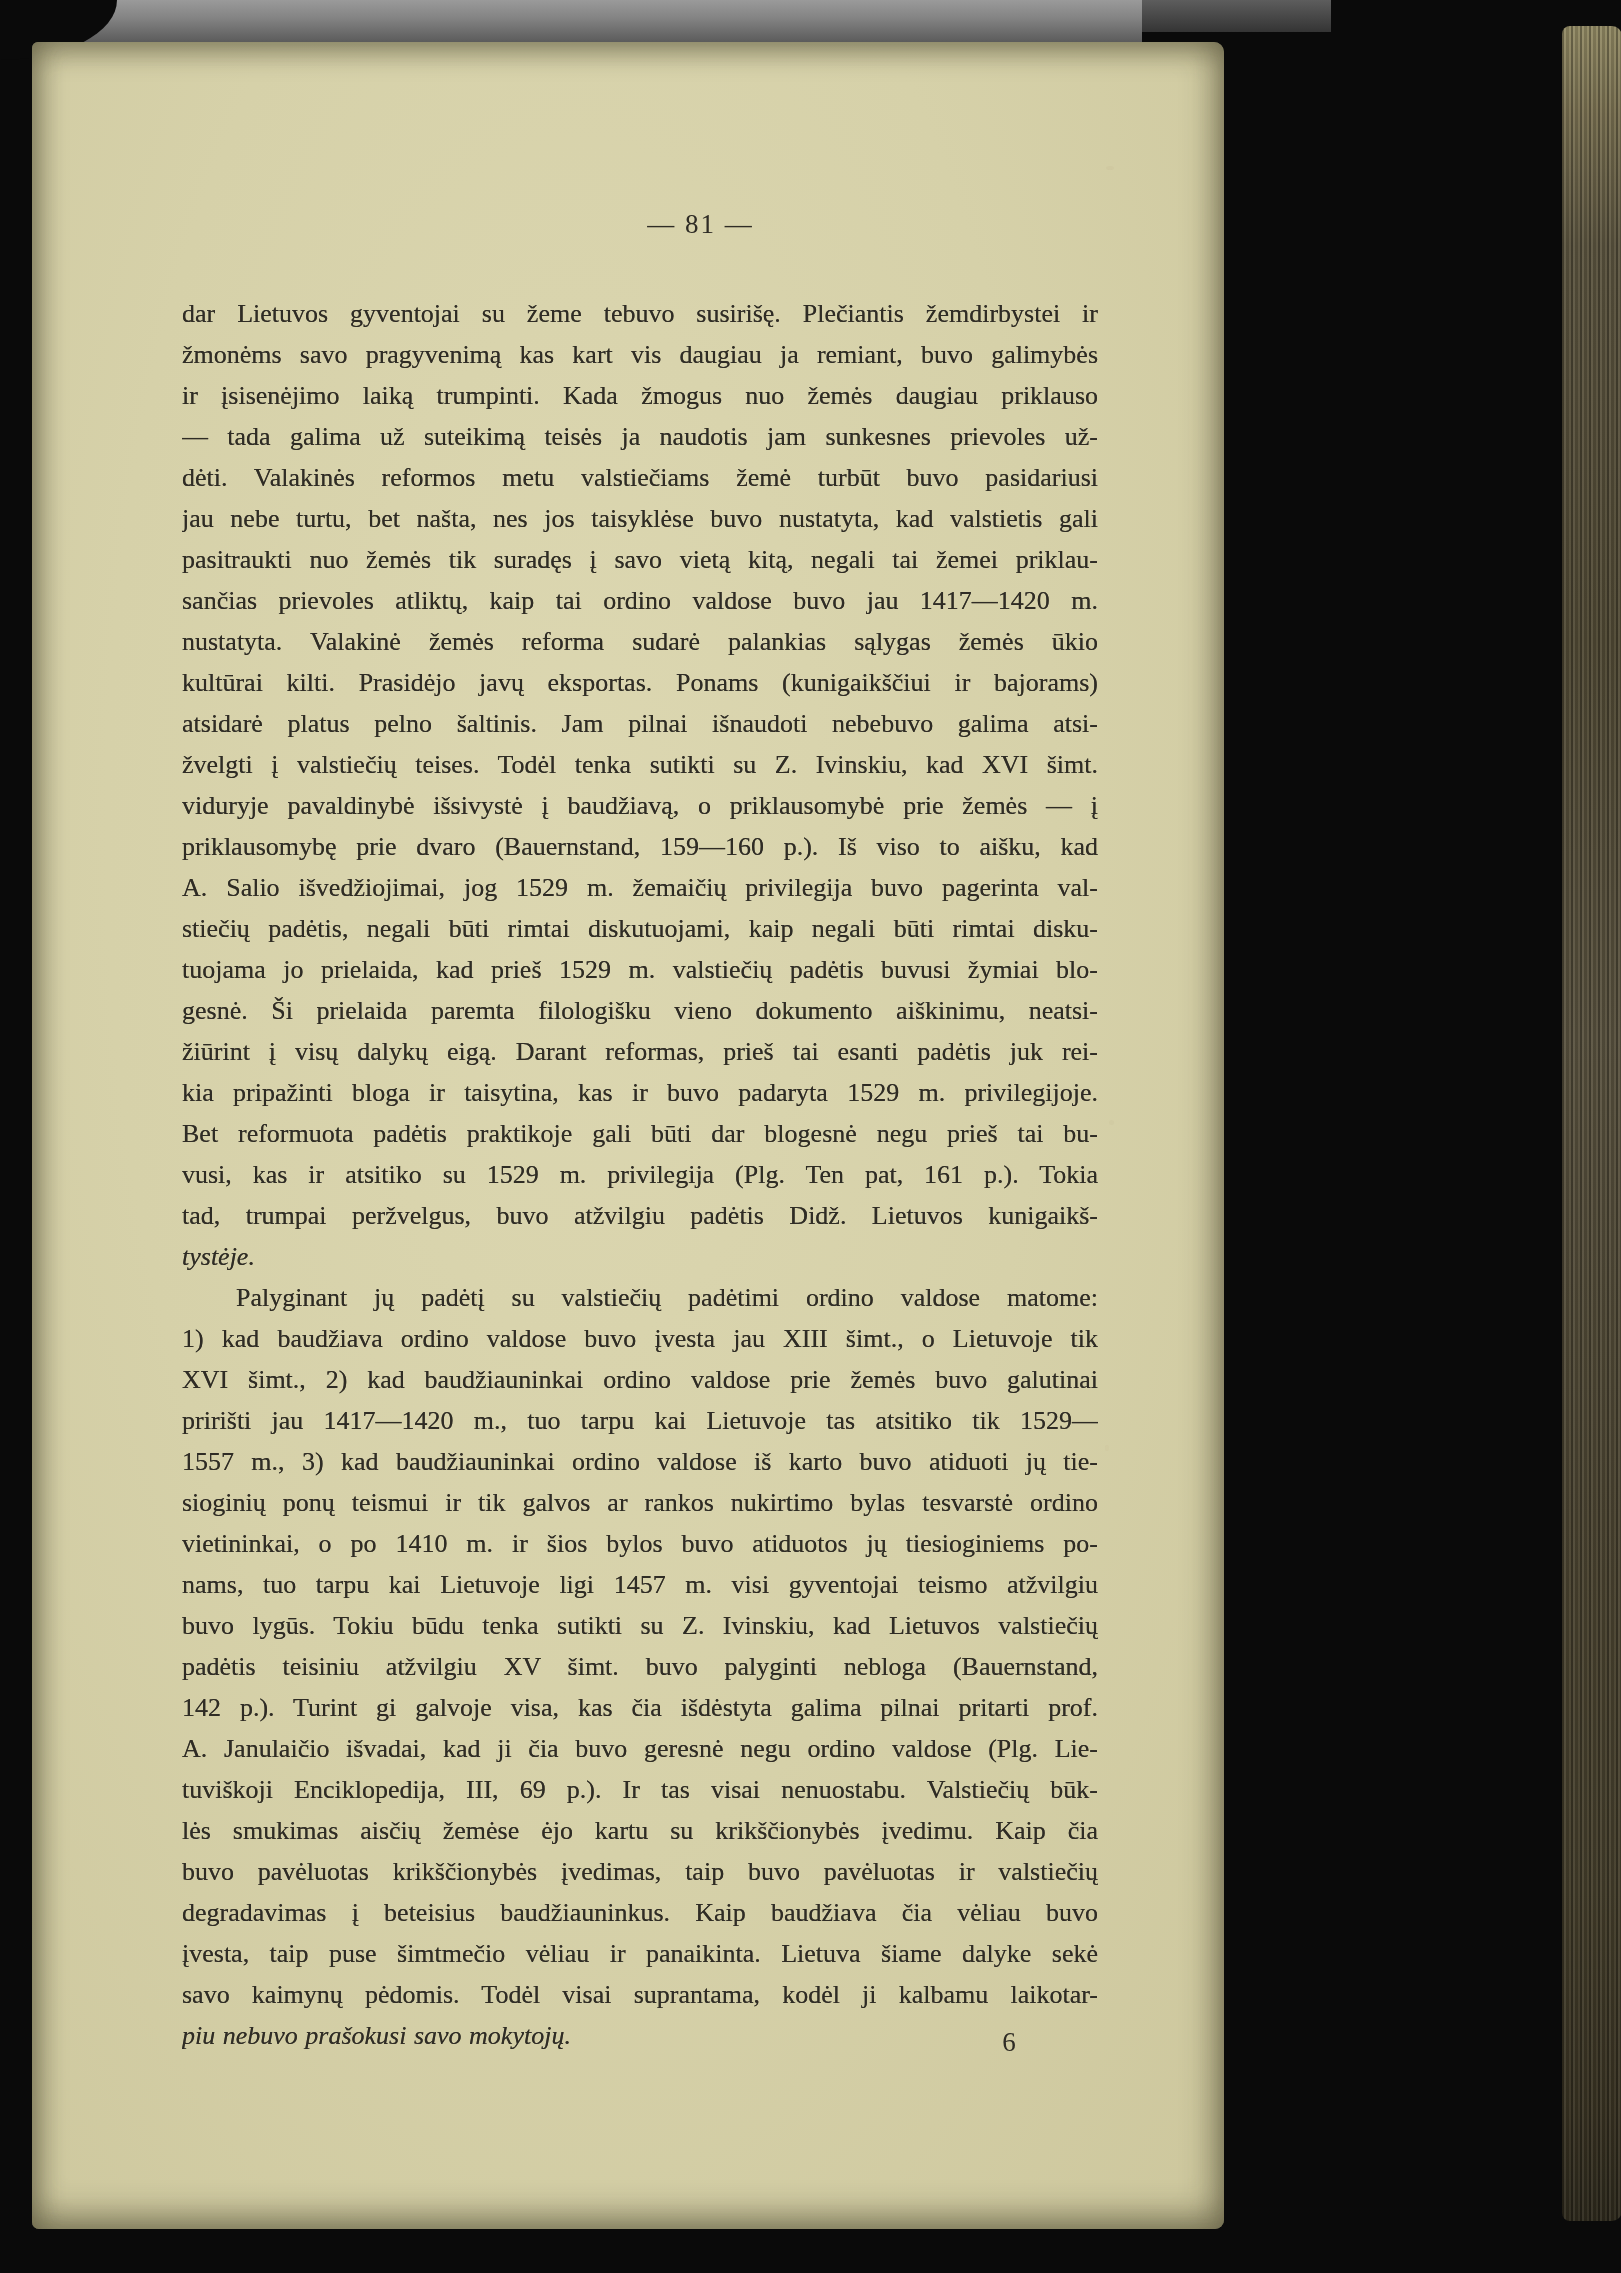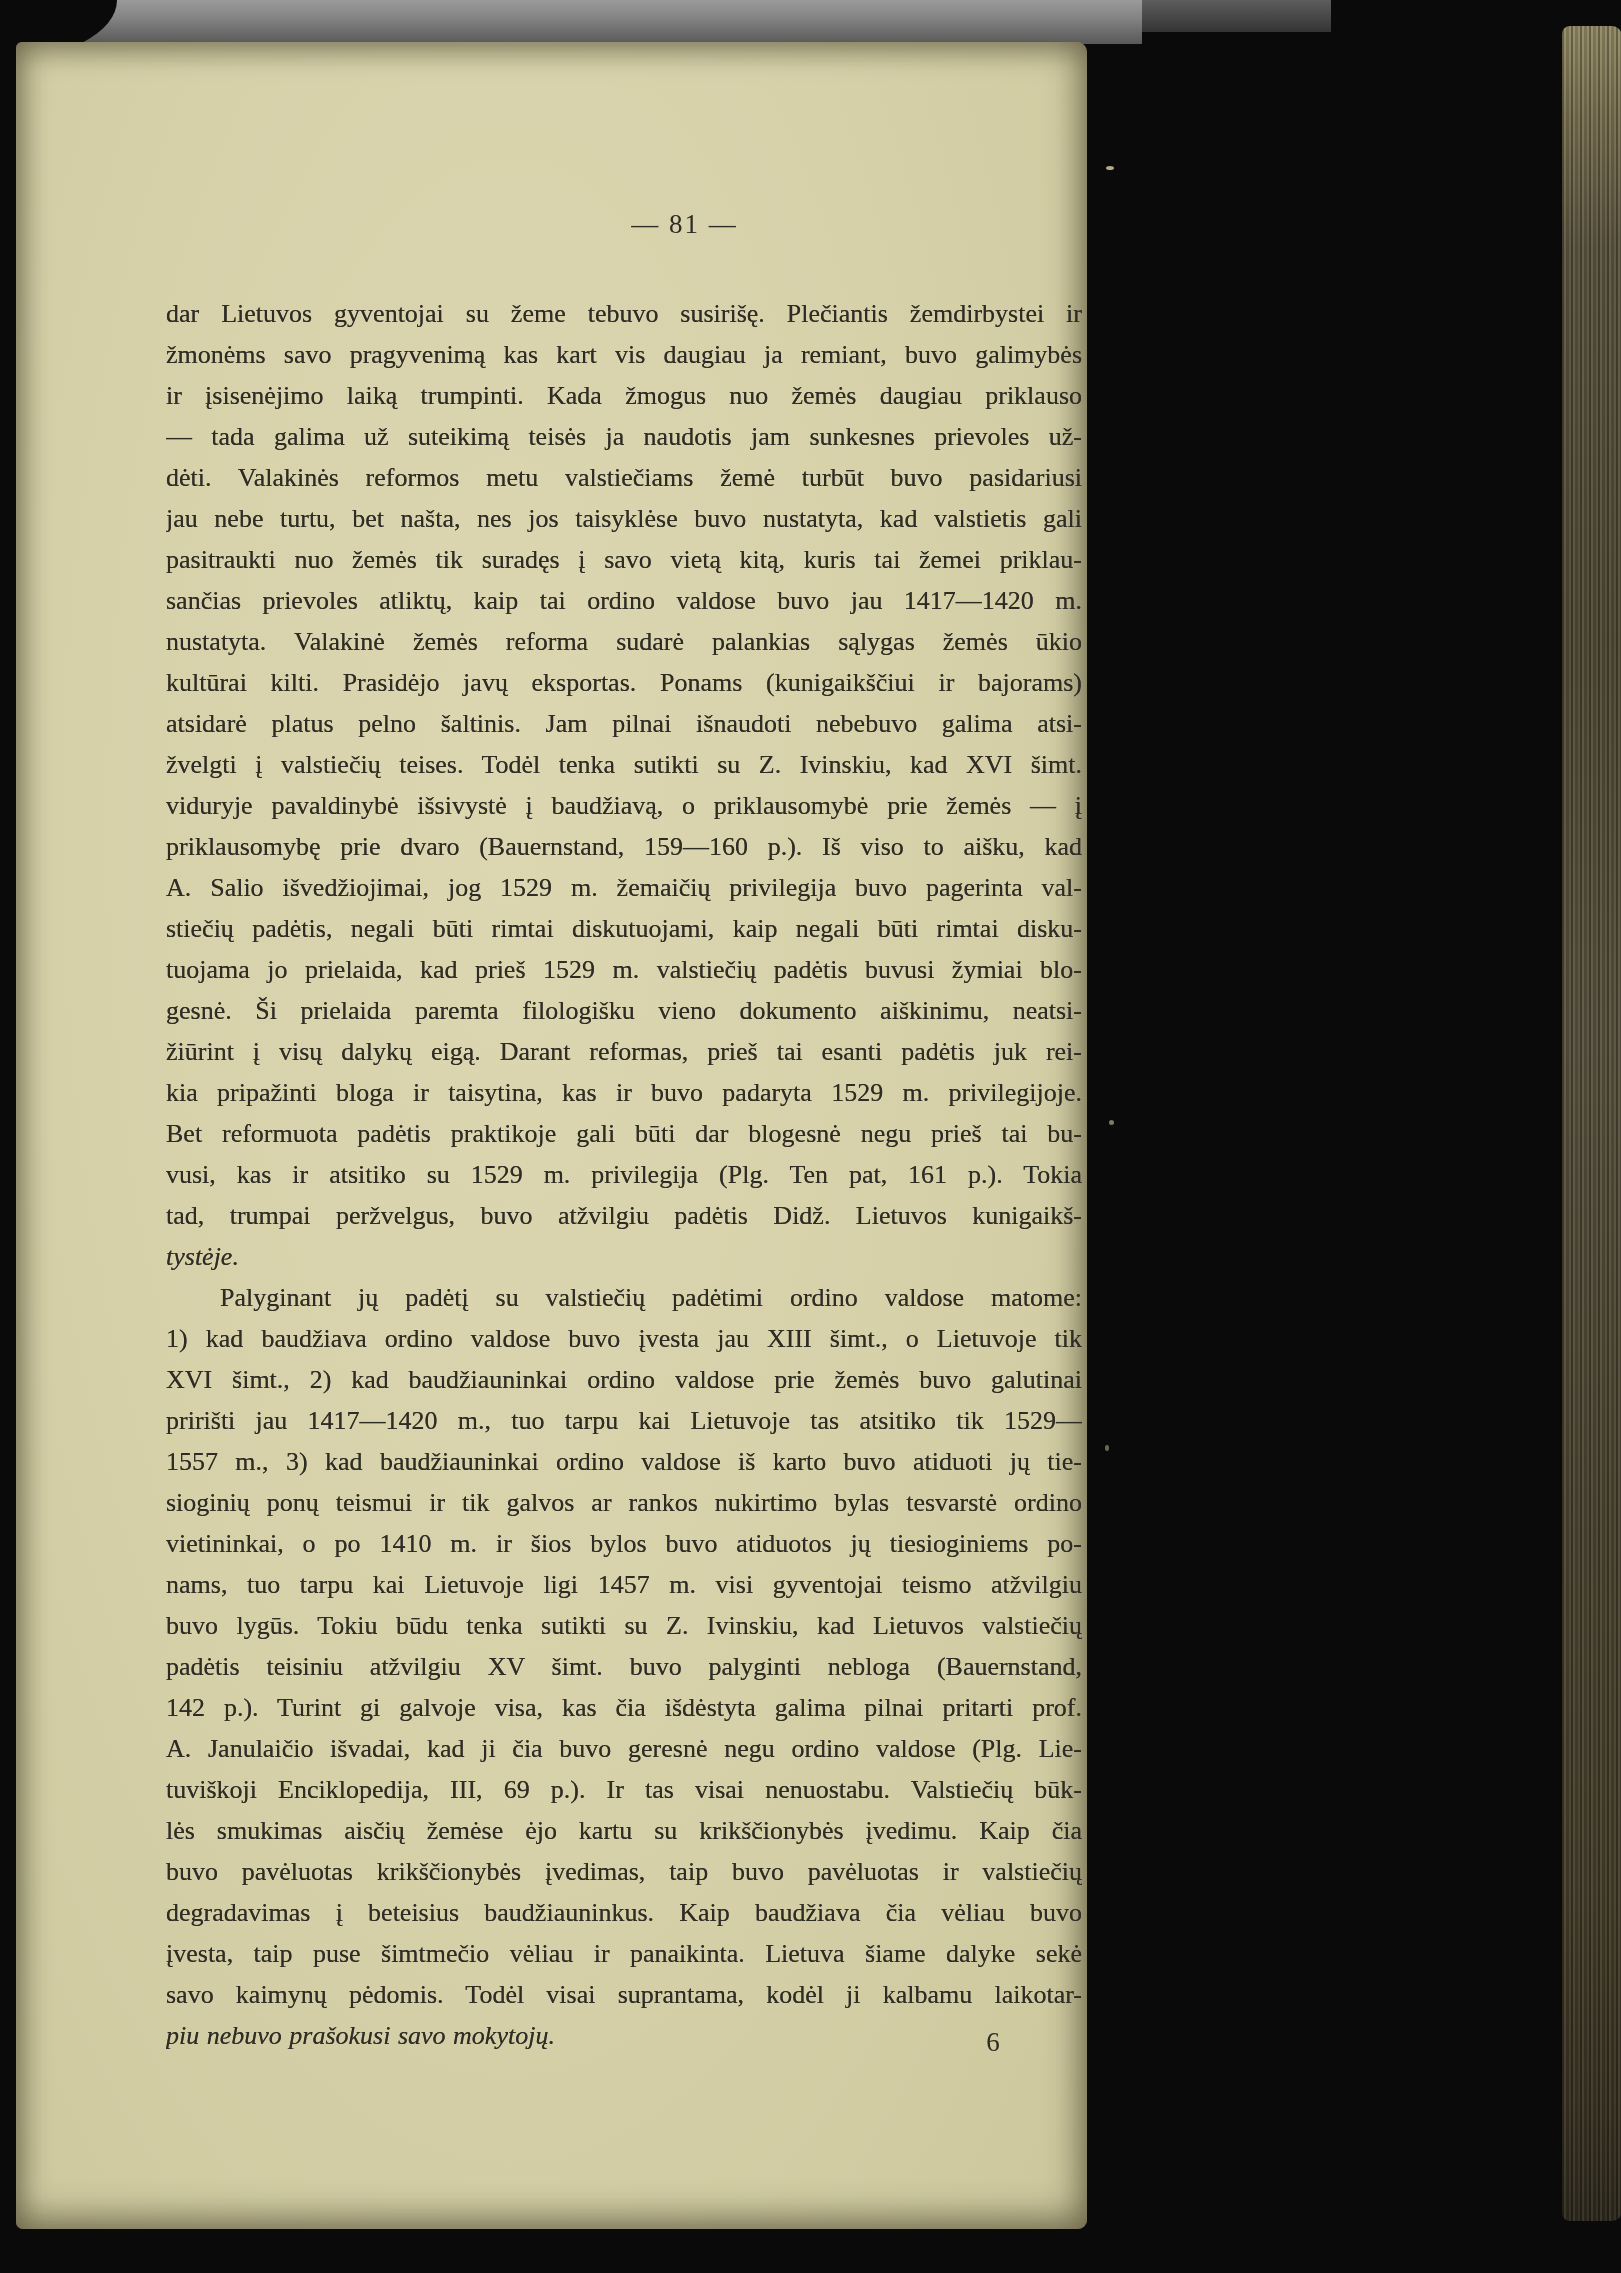--- a/index.html
+++ b/index.html
@@ -33,22 +33,22 @@
     position: absolute;
     left: 0; top: 0;
     width: 117px; height: 60px;
     background: #0a0a0a;
     border-bottom-right-radius: 100% 100%;
   }
 
   
   .paper {
     position: absolute;
-    left: 16px; top: 42px;
-    width: 1071px; height: 2187px;
+    left: 32px; top: 42px;
+    width: 1192px; height: 2187px;
     background: radial-gradient(ellipse at 46% 36%, #dcd7b1 0%, #d6d1a9 52%, #cdc79d 100%);
     border-radius: 6px 10px 9px 7px;
     box-shadow:
       inset 0 14px 24px rgba(45, 42, 22, .26),
       inset -16px 0 30px rgba(45, 42, 22, .22),
       inset 14px 0 24px rgba(45, 42, 22, .18),
       inset 0 -18px 30px rgba(45, 42, 22, .30);
   }
 
   .page-number {
@@ -140,21 +140,21 @@
   <div class="paper">
     <div class="page-number">— 81 —</div>
 
     <div class="text-block">
         <div class="line">dar Lietuvos gyventojai su žeme tebuvo susirišę.  Plečiantis žemdirbystei ir</div>
         <div class="line">žmonėms savo pragyvenimą kas kart vis daugiau ja remiant, buvo galimybės</div>
         <div class="line">ir įsisenėjimo laiką trumpinti.  Kada žmogus nuo žemės daugiau priklauso</div>
         <div class="line">— tada galima už suteikimą teisės ja naudotis jam sunkesnes prievoles už-</div>
         <div class="line">dėti.  Valakinės reformos metu valstiečiams žemė turbūt buvo pasidariusi</div>
         <div class="line">jau nebe turtu, bet našta, nes jos taisyklėse buvo nustatyta, kad valstietis gali</div>
-        <div class="line">pasitraukti nuo žemės tik suradęs į savo vietą kitą, kuris tai žemei priklau-</div>
+        <div class="line">pasitraukti nuo žemės tik suradęs į savo vietą kitą, negali tai žemei priklau-</div>
         <div class="line">sančias prievoles atliktų, kaip tai ordino valdose buvo jau 1417—1420 m.</div>
         <div class="line">nustatyta.  Valakinė žemės reforma sudarė palankias sąlygas žemės ūkio</div>
         <div class="line">kultūrai kilti.  Prasidėjo javų eksportas. Ponams (kunigaikščiui ir bajorams)</div>
         <div class="line">atsidarė platus pelno šaltinis.  Jam pilnai išnaudoti nebebuvo galima atsi-</div>
         <div class="line">žvelgti į valstiečių teises.  Todėl tenka sutikti su Z. Ivinskiu, kad XVI šimt.</div>
         <div class="line">viduryje pavaldinybė išsivystė į baudžiavą, o priklausomybė prie žemės — į</div>
         <div class="line">priklausomybę prie dvaro (Bauernstand, 159—160 p.). Iš viso to aišku, kad</div>
         <div class="line">A. Salio išvedžiojimai, jog 1529 m. žemaičių privilegija buvo pagerinta val-</div>
         <div class="line">stiečių padėtis, negali būti rimtai diskutuojami, kaip negali būti rimtai disku-</div>
         <div class="line">tuojama jo prielaida, kad prieš 1529 m. valstiečių padėtis buvusi žymiai blo-</div>

